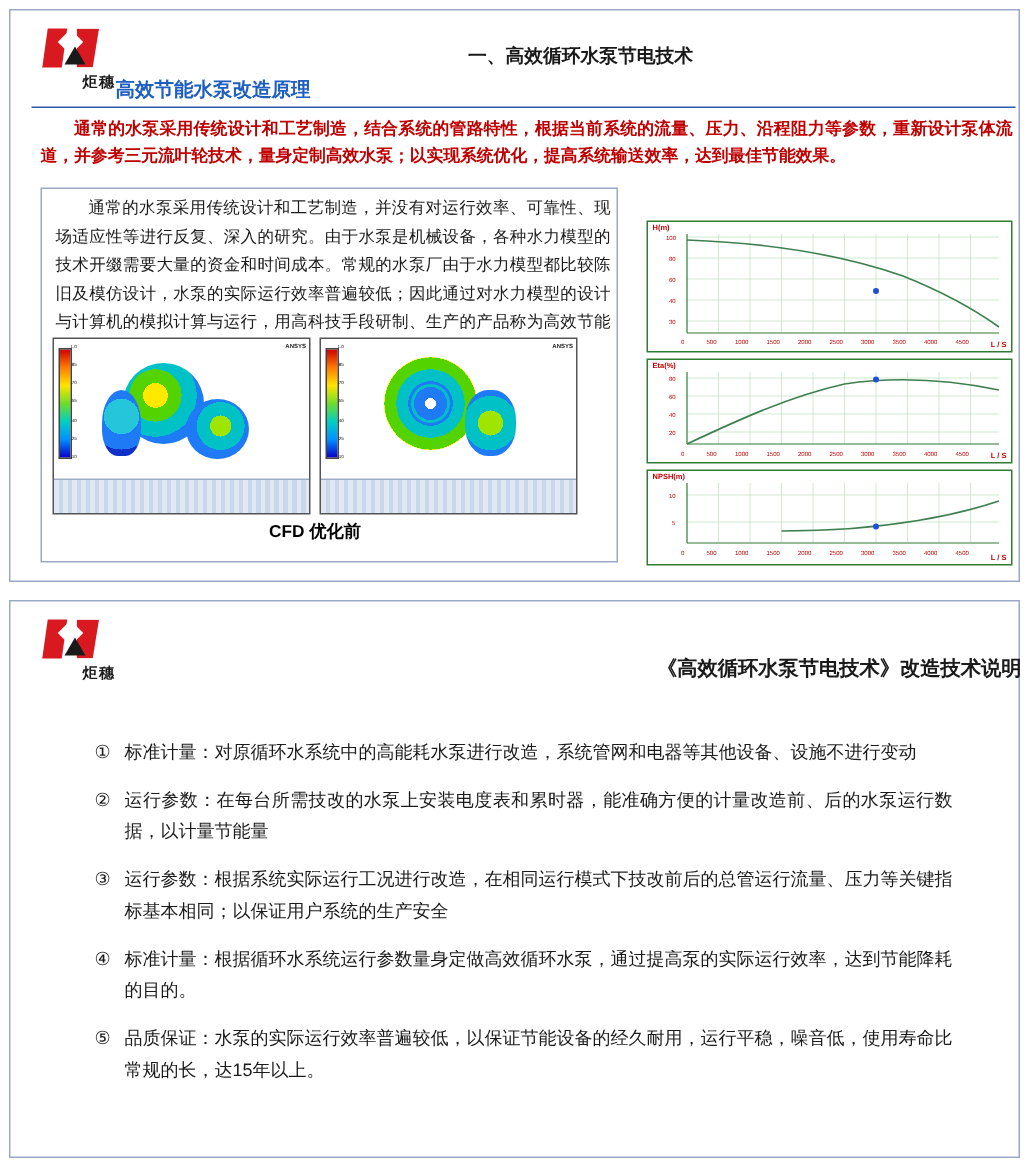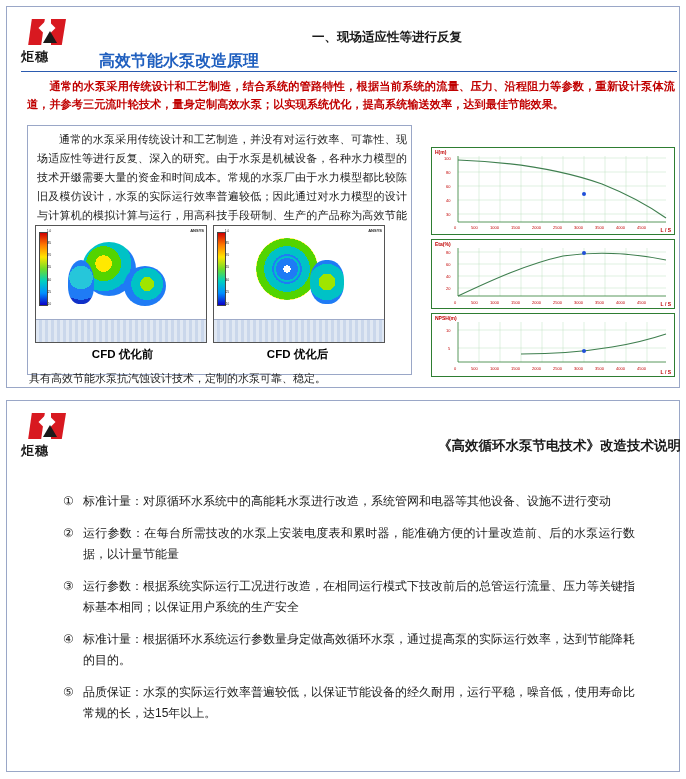--- a/index.html
+++ b/index.html
@@ -75,44 +75,44 @@
   }
   .logo .mark .black-tri {
     position: absolute;
     left: 17px; top: 12px;
     width: 0; height: 0;
     border-left: 7px solid transparent;
     border-right: 7px solid transparent;
     border-bottom: 12px solid #1a1a1a;
   }
   .logo .logo-text {
-    text-align: left;
-    font-size: 13px;
+    text-align: right;
+    font-size: 10px;
     font-weight: bold;
     color: #1a1a1a;
     letter-spacing: 1px;
     margin-top: 1px;
   }
 
   
   .title-main {
     position: absolute;
     left: 170px;
     top: 22px;
     width: 420px;
     text-align: center;
     font-size: 12.5px;
     font-weight: bold;
     color: #1a1a1a;
   }
   .subtitle-blue {
     position: absolute;
-    left: 92px;
+    left: 70px;
     top: 44px;
-    font-size: 16px;
+    font-size: 13px;
     font-weight: bold;
     color: #1f5fbf;
   }
   .hr-blue {
     position: absolute;
     left: 14px;
     top: 64px;
     width: 656px;
     height: 1px;
     background: #2b5bb0;
@@ -316,21 +316,21 @@
     <div class="logo" style="left:14px; top:12px;">
       <div class="mark">
         <div class="red-l"></div>
         <div class="red-r"></div>
         <div class="white-d"></div>
         <div class="black-tri"></div>
       </div>
       <div class="logo-text">炬穗</div>
     </div>
 
-    <div class="title-main">一、现场适应性等进行反复</div>
+    <div class="title-main">一、高效循环水泵节电技术</div>
     <div class="subtitle-blue">高效节能水泵改造原理</div>
     <div class="hr-blue"></div>
 
     <div class="para-red">通常的水泵采用传统设计和工艺制造，结合系统的管路特性，根据当前系统的流量、压力、沿程阻力等参数，重新设计泵体流道，并参考三元流叶轮技术，量身定制高效水泵；以实现系统优化，提高系统输送效率，达到最佳节能效果。</div>
 
     <div class="body-box"></div>
     <div class="body-text">通常的水泵采用传统设计和工艺制造，并没有对运行效率、可靠性、现场适应性等进行反复、深入的研究。由于水泵是机械设备，各种水力模型的技术开缀需要大量的资金和时间成本。常规的水泵厂由于水力模型都比较陈旧及模仿设计，水泵的实际运行效率普遍较低；因此通过对水力模型的设计与计算机的模拟计算与运行，用高科技手段研制、生产的产品称为高效节能水泵。</div>
 
     <div class="cfd-images">
 
@@ -366,24 +366,22 @@
         <div class="ansys">ANSYS</div>
         <div class="blob" style="left:42px; top:12px; width:62px; height:62px; background:radial-gradient(circle at 50% 50%, #1030c8 0 16%, #1f7bf5 16% 34%, #00c2c6 34% 52%, #53d400 52% 70%, #ffe900 70% 86%, #ff8a00 86% 100%);"></div>
         <div class="blob" style="left:60px; top:30px; width:26px; height:26px; background:radial-gradient(circle at 50% 50%, #ffffff 0 20%, #1f7bf5 20% 60%, #00c2c6 60% 100%);"></div>
         <div class="blob" style="left:96px; top:34px; width:34px; height:44px; border-radius:45%; background:radial-gradient(circle at 50% 50%, #9fe500 0 30%, #00c2c6 30% 65%, #1f7bf5 65% 100%);"></div>
         <div class="bottom-grid"></div>
       </div>
     </div>
 
     <div class="cfd-captions">
       <div>CFD 优化前</div>
-      <div>CFD 优化后</div>
     </div>
 
-    <div class="bottom-note">具有高效节能水泵抗汽蚀设计技术，定制的水泵可靠、稳定。</div>
 
     <div class="charts">
 
       <div class="chart chart-1">
         <div class="ylab">H(m)</div>
         <div class="xlab">L / S</div>
         <svg width="242" height="86" viewBox="0 0 242 86">
           <g stroke="#bfe3c0" stroke-width="0.5">
             <line x1="26" y1="10" x2="234" y2="10"></line>
             <line x1="26" y1="24" x2="234" y2="24"></line>

